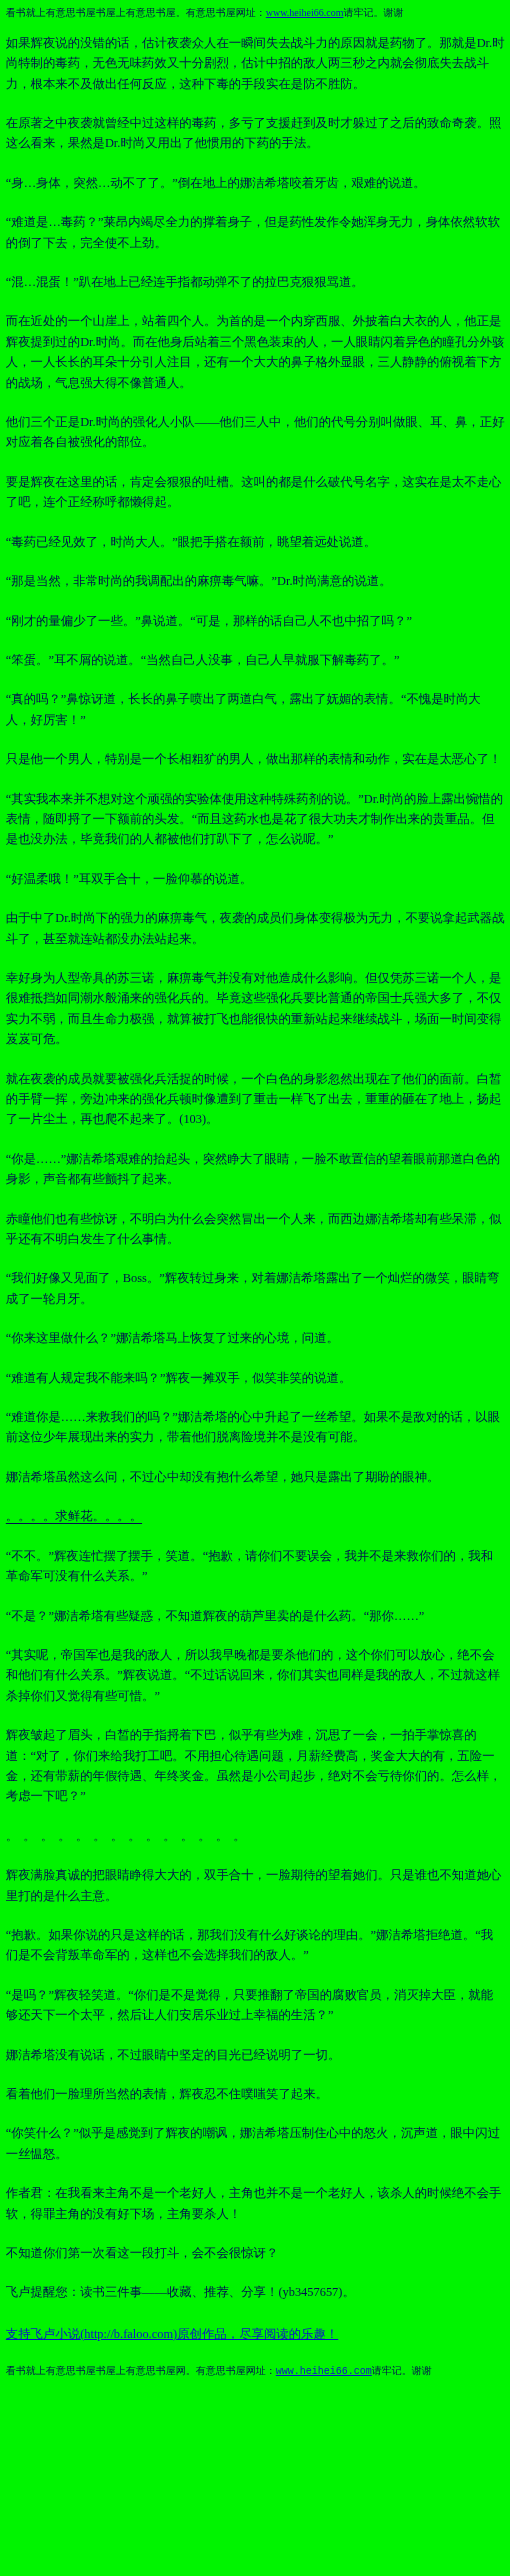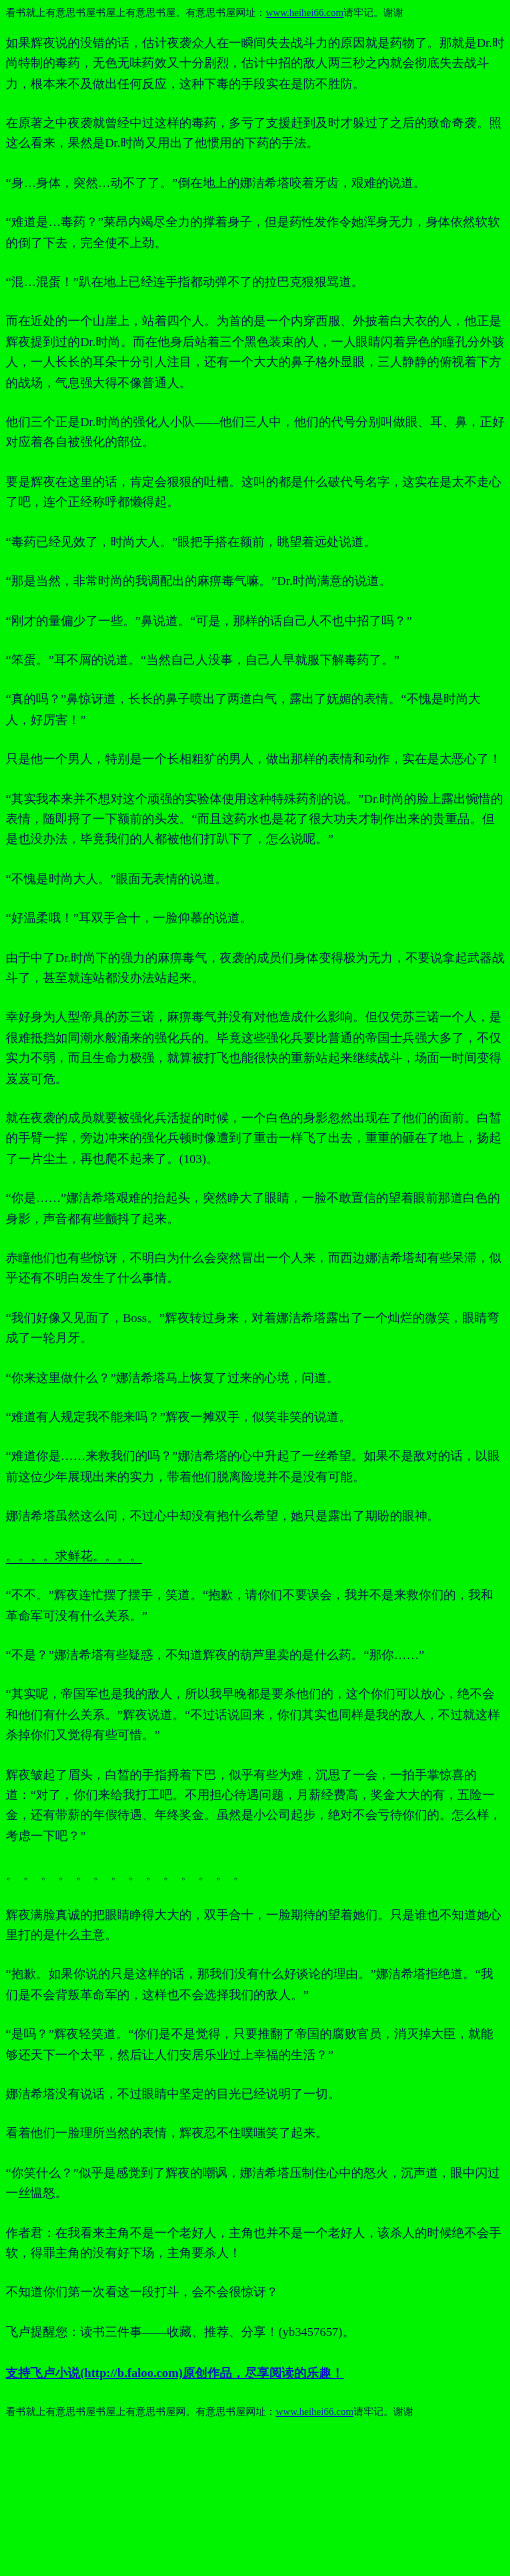--- a/index.html
+++ b/index.html
@@ -46,23 +46,22 @@
     margin:0 0 21px 0;
     word-break:break-all;
   }
   .faloo-link{
     display:block;
     color:var(--link);
     text-decoration:underline;
     cursor:pointer;
     margin:0 0 19px 0;
     word-break:break-all;
-    font-weight:bold;
   }
-  .notice.bottom{margin:0 0 18px 0;}
+  .notice.bottom{margin:0 0 18px 0;font-family:Liberation Mono, monospace;}
 </style>
 </head>
 <body>
 
 <div class="page">
 
   <div class="notice top"><span>看书就上有意思书屋书屋上有意思书屋。有意思书屋网址：</span><a class="url">www.heihei66.com</a><span>请牢记。谢谢</span></div>
 
   <div class="content">
       <p class="para">如果辉夜说的没错的话，估计夜袭众人在一瞬间失去战斗力的原因就是药物了。那就是Dr.时尚特制的毒药，无色无味药效又十分剧烈，估计中招的敌人两三秒之内就会彻底失去战斗力，根本来不及做出任何反应，这种下毒的手段实在是防不胜防。</p>
@@ -73,21 +72,20 @@
       <p class="para">而在近处的一个山崖上，站着四个人。为首的是一个内穿西服、外披着白大衣的人，他正是辉夜提到过的Dr.时尚。而在他身后站着三个黑色装束的人，一人眼睛闪着异色的瞳孔分外骇人，一人长长的耳朵十分引人注目，还有一个大大的鼻子格外显眼，三人静静的俯视着下方的战场，气息强大得不像普通人。</p>
       <p class="para">他们三个正是Dr.时尚的强化人小队——他们三人中，他们的代号分别叫做眼、耳、鼻，正好对应着各自被强化的部位。</p>
       <p class="para">要是辉夜在这里的话，肯定会狠狠的吐槽。这叫的都是什么破代号名字，这实在是太不走心了吧，连个正经称呼都懒得起。</p>
       <p class="para">“毒药已经见效了，时尚大人。”眼把手搭在额前，眺望着远处说道。</p>
       <p class="para">“那是当然，非常时尚的我调配出的麻痹毒气嘛。”Dr.时尚满意的说道。</p>
       <p class="para">“刚才的量偏少了一些。”鼻说道。“可是，那样的话自己人不也中招了吗？”</p>
       <p class="para">“笨蛋。”耳不屑的说道。“当然自己人没事，自己人早就服下解毒药了。”</p>
       <p class="para">“真的吗？”鼻惊讶道，长长的鼻子喷出了两道白气，露出了妩媚的表情。“不愧是时尚大人，好厉害！”</p>
       <p class="para">只是他一个男人，特别是一个长相粗犷的男人，做出那样的表情和动作，实在是太恶心了！</p>
       <p class="para">“其实我本来并不想对这个顽强的实验体使用这种特殊药剂的说。”Dr.时尚的脸上露出惋惜的表情，随即捋了一下额前的头发。“而且这药水也是花了很大功夫才制作出来的贵重品。但是也没办法，毕竟我们的人都被他们打趴下了，怎么说呢。”</p>
-      <p class="para">“不愧是时尚大人。”眼面无表情的说道。</p>
       <p class="para">“好温柔哦！”耳双手合十，一脸仰慕的说道。</p>
       <p class="para">由于中了Dr.时尚下的强力的麻痹毒气，夜袭的成员们身体变得极为无力，不要说拿起武器战斗了，甚至就连站都没办法站起来。</p>
       <p class="para">幸好身为人型帝具的苏三诺，麻痹毒气并没有对他造成什么影响。但仅凭苏三诺一个人，是很难抵挡如同潮水般涌来的强化兵的。毕竟这些强化兵要比普通的帝国士兵强大多了，不仅实力不弱，而且生命力极强，就算被打飞也能很快的重新站起来继续战斗，场面一时间变得岌岌可危。</p>
       <p class="para">就在夜袭的成员就要被强化兵活捉的时候，一个白色的身影忽然出现在了他们的面前。白皙的手臂一挥，旁边冲来的强化兵顿时像遭到了重击一样飞了出去，重重的砸在了地上，扬起了一片尘土，再也爬不起来了。(103)。</p>
       <p class="para">“你是……”娜洁希塔艰难的抬起头，突然睁大了眼睛，一脸不敢置信的望着眼前那道白色的身影，声音都有些颤抖了起来。</p>
       <p class="para">赤瞳他们也有些惊讶，不明白为什么会突然冒出一个人来，而西边娜洁希塔却有些呆滞，似乎还有不明白发生了什么事情。</p>
       <p class="para">“我们好像又见面了，Boss。”辉夜转过身来，对着娜洁希塔露出了一个灿烂的微笑，眼睛弯成了一轮月牙。</p>
       <p class="para">“你来这里做什么？”娜洁希塔马上恢复了过来的心境，问道。</p>
       <p class="para">“难道有人规定我不能来吗？”辉夜一摊双手，似笑非笑的说道。</p>
       <p class="para">“难道你是……来救我们的吗？”娜洁希塔的心中升起了一丝希望。如果不是敌对的话，以眼前这位少年展现出来的实力，带着他们脱离险境并不是没有可能。</p>

